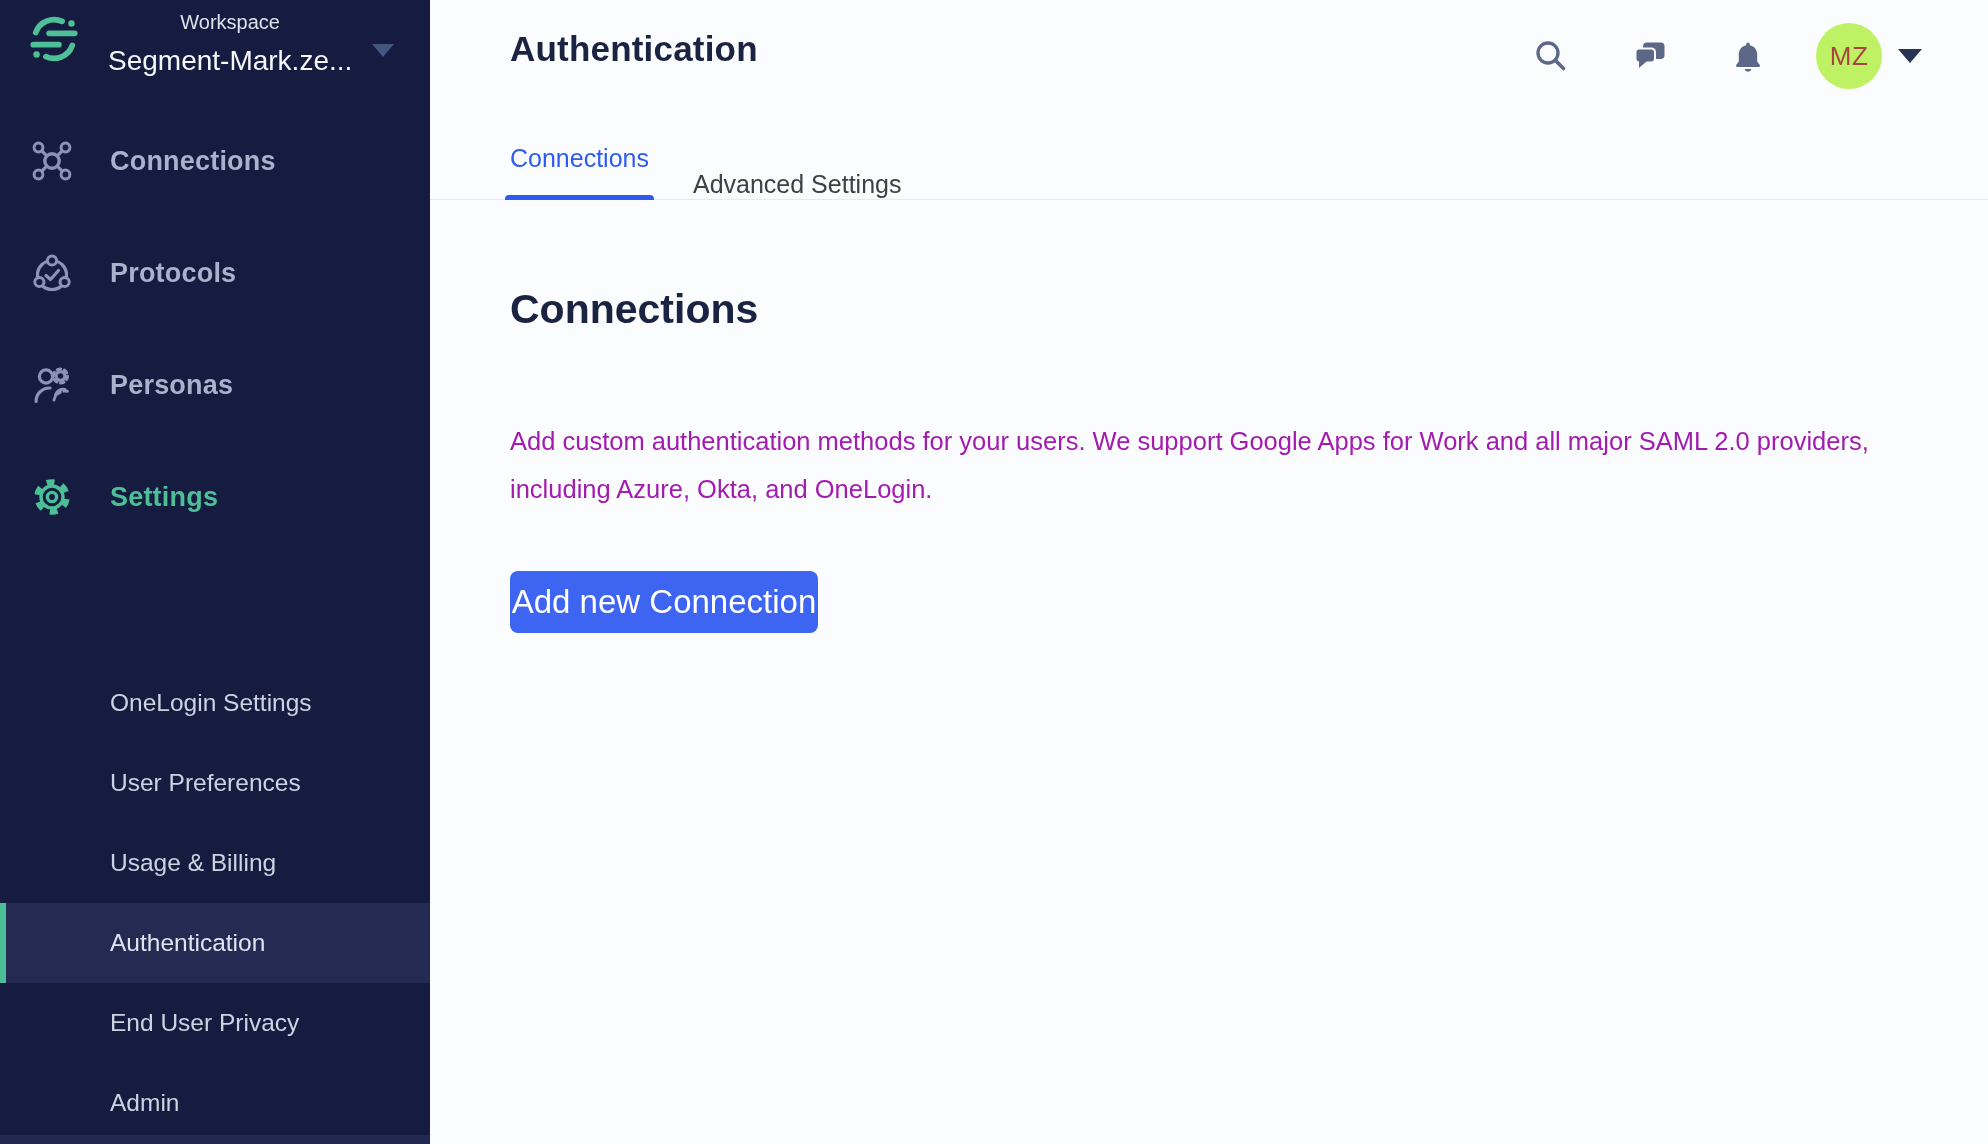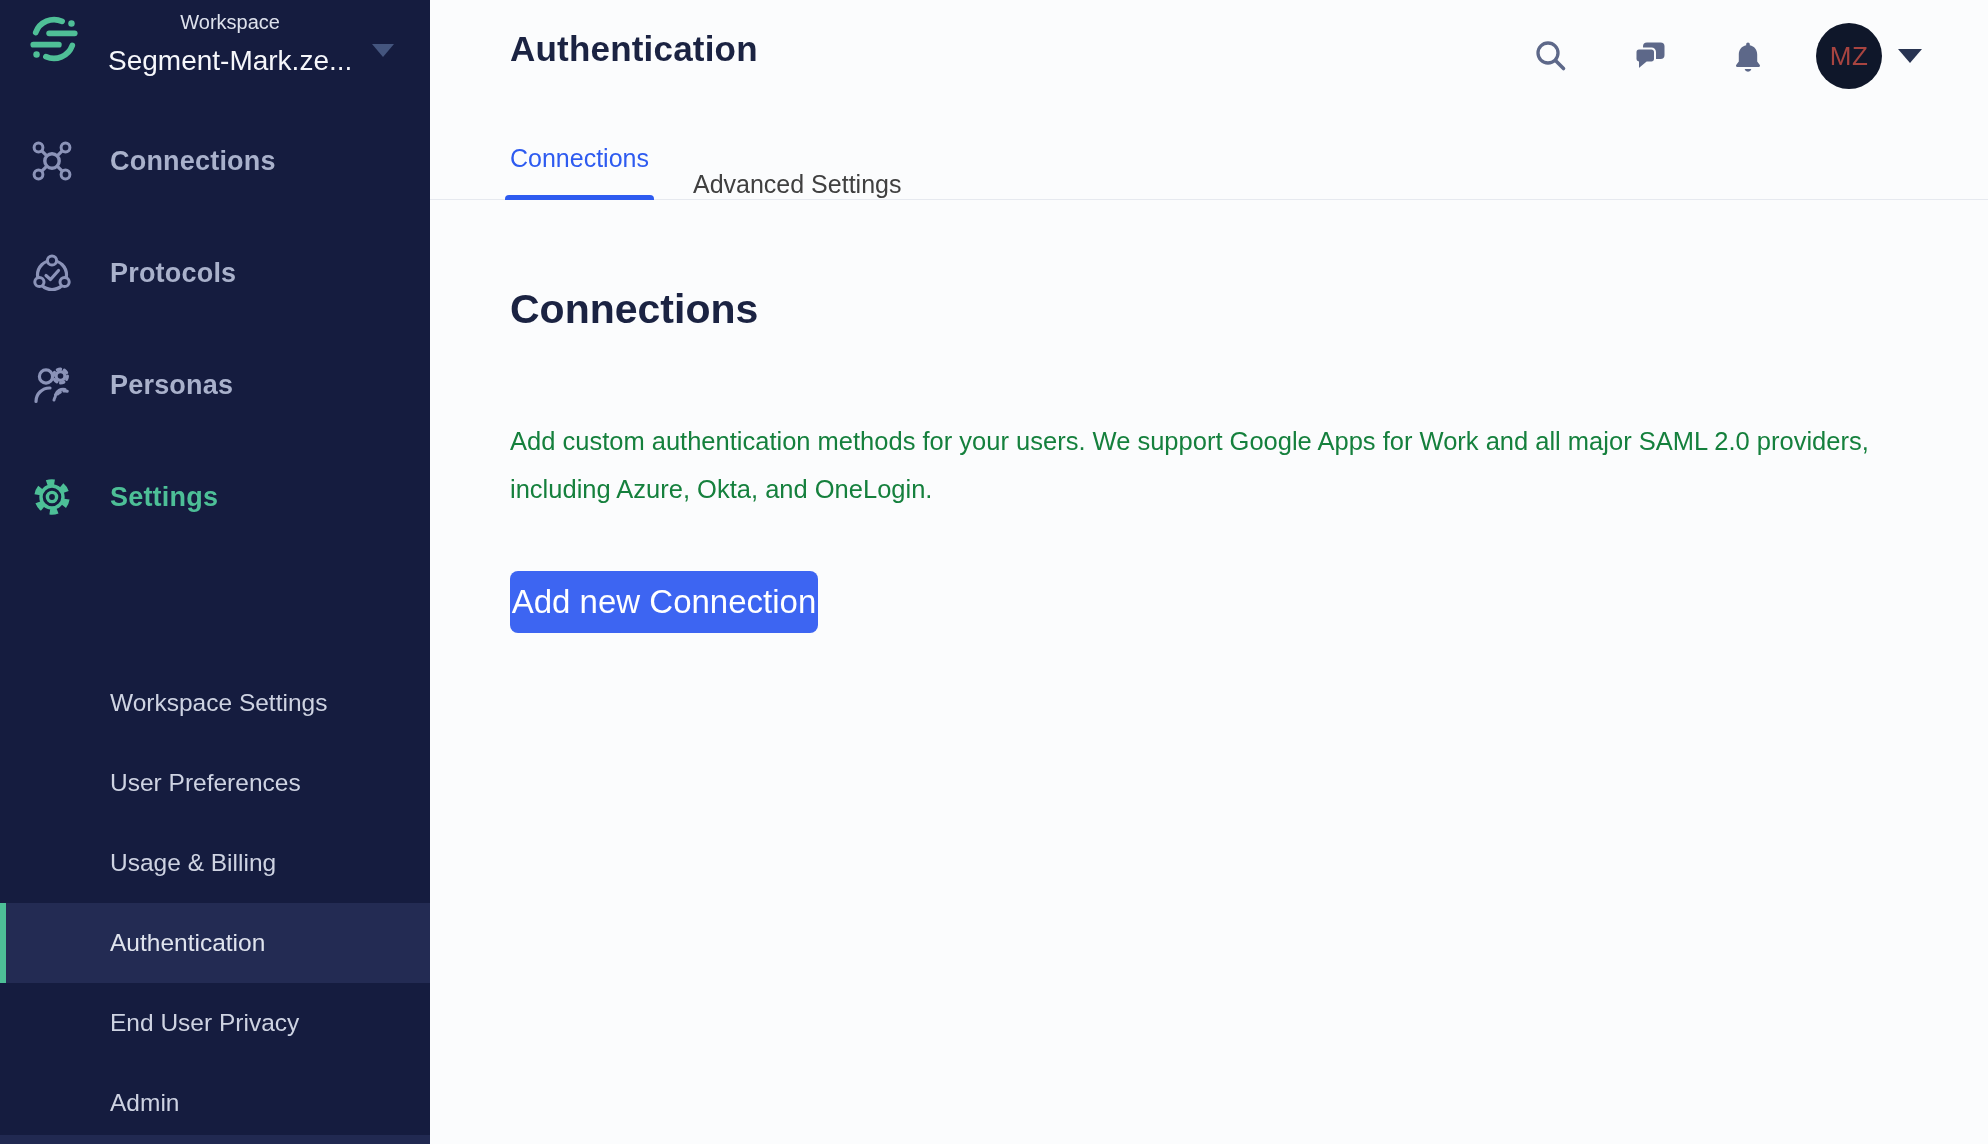--- a/index.html
+++ b/index.html
@@ -59,21 +59,21 @@
 
   .top-icons {
     position:absolute; right:0; top:0; height:112px; padding-right:66px;
     display:flex; align-items:center;
   }
   .hicon { cursor:pointer; display:block; }
   .icon-search { margin-right:63px; }
   .icon-chat   { margin-right:61px; }
   .icon-bell   { margin-right:50px; }
   .avatar {
-    width:66px; height:66px; border-radius:50%; background:#0f172a;
+    width:66px; height:66px; border-radius:50%; background:#bef264;
     display:flex; align-items:center; justify-content:center;
     font-size:26px; font-weight:500; color:#a84440; letter-spacing:.5px;
     cursor:pointer; margin-right:16px;
   }
   .avatar-chevron {
     width:0; height:0; cursor:pointer;
     border-left:12px solid transparent; border-right:12px solid transparent;
     border-top:14px solid #283452;
   }
 
@@ -89,21 +89,21 @@
     position:absolute; left:-5px; right:-5px; bottom:-1px; height:5px;
     background:#2e5bf0; border-radius:4px 4px 0 0;
   }
 
   .section-heading {
     position:absolute; left:80px; top:286px;
     font-size:41px; font-weight:700; color:#1b2342;
   }
   .description {
     position:absolute; left:80px; top:417px; width:1360px;
-    font-size:25.5px; line-height:48px; color:#15803d; font-weight:400;
+    font-size:25.5px; line-height:48px; color:#a21caf; font-weight:400;
   }
   .add-btn {
     position:absolute; left:80px; top:571px; width:308px; height:62px;
     background:#3d65f2; color:#ffffff; border:none; border-radius:8px;
     font-family:inherit; font-size:33px; font-weight:500;
     display:flex; align-items:center; justify-content:center; cursor:pointer;
   }
 </style>
 </head>
 <body>
@@ -177,21 +177,21 @@
           <circle cx="22" cy="22" r="11" stroke-width="3.4"></circle>
           <circle cx="22" cy="22" r="4.6" stroke-width="3.4"></circle>
         </g>
       </svg>
       <span class="label">Settings</span>
     </div>
   </div>
 
   <div class="nav-sub">
     <div class="sub-item">
-      <span class="label">Workspace Settings</span>
+      <span class="label">OneLogin Settings</span>
     </div>
     <div class="sub-item">
       <span class="label">User Preferences</span>
     </div>
     <div class="sub-item">
       <span class="label">Usage &amp; Billing</span>
     </div>
     <div class="sub-item active">
       <div class="active-bar"></div>
       <span class="label">Authentication</span>

